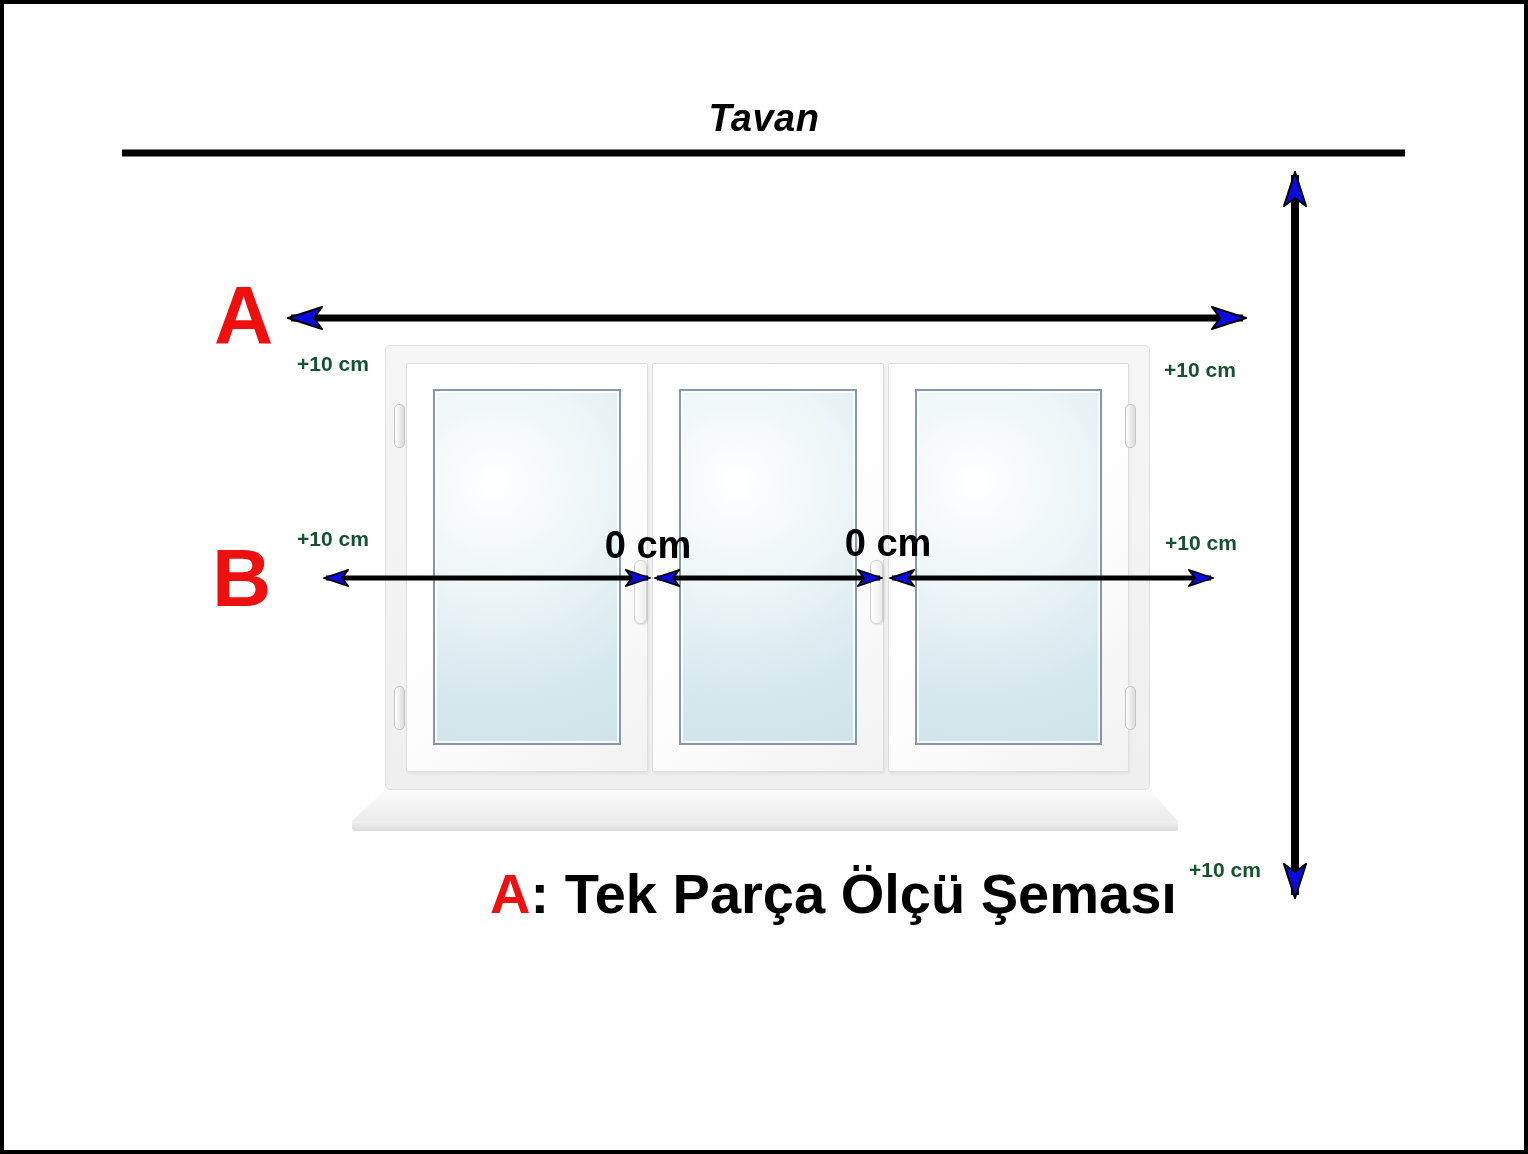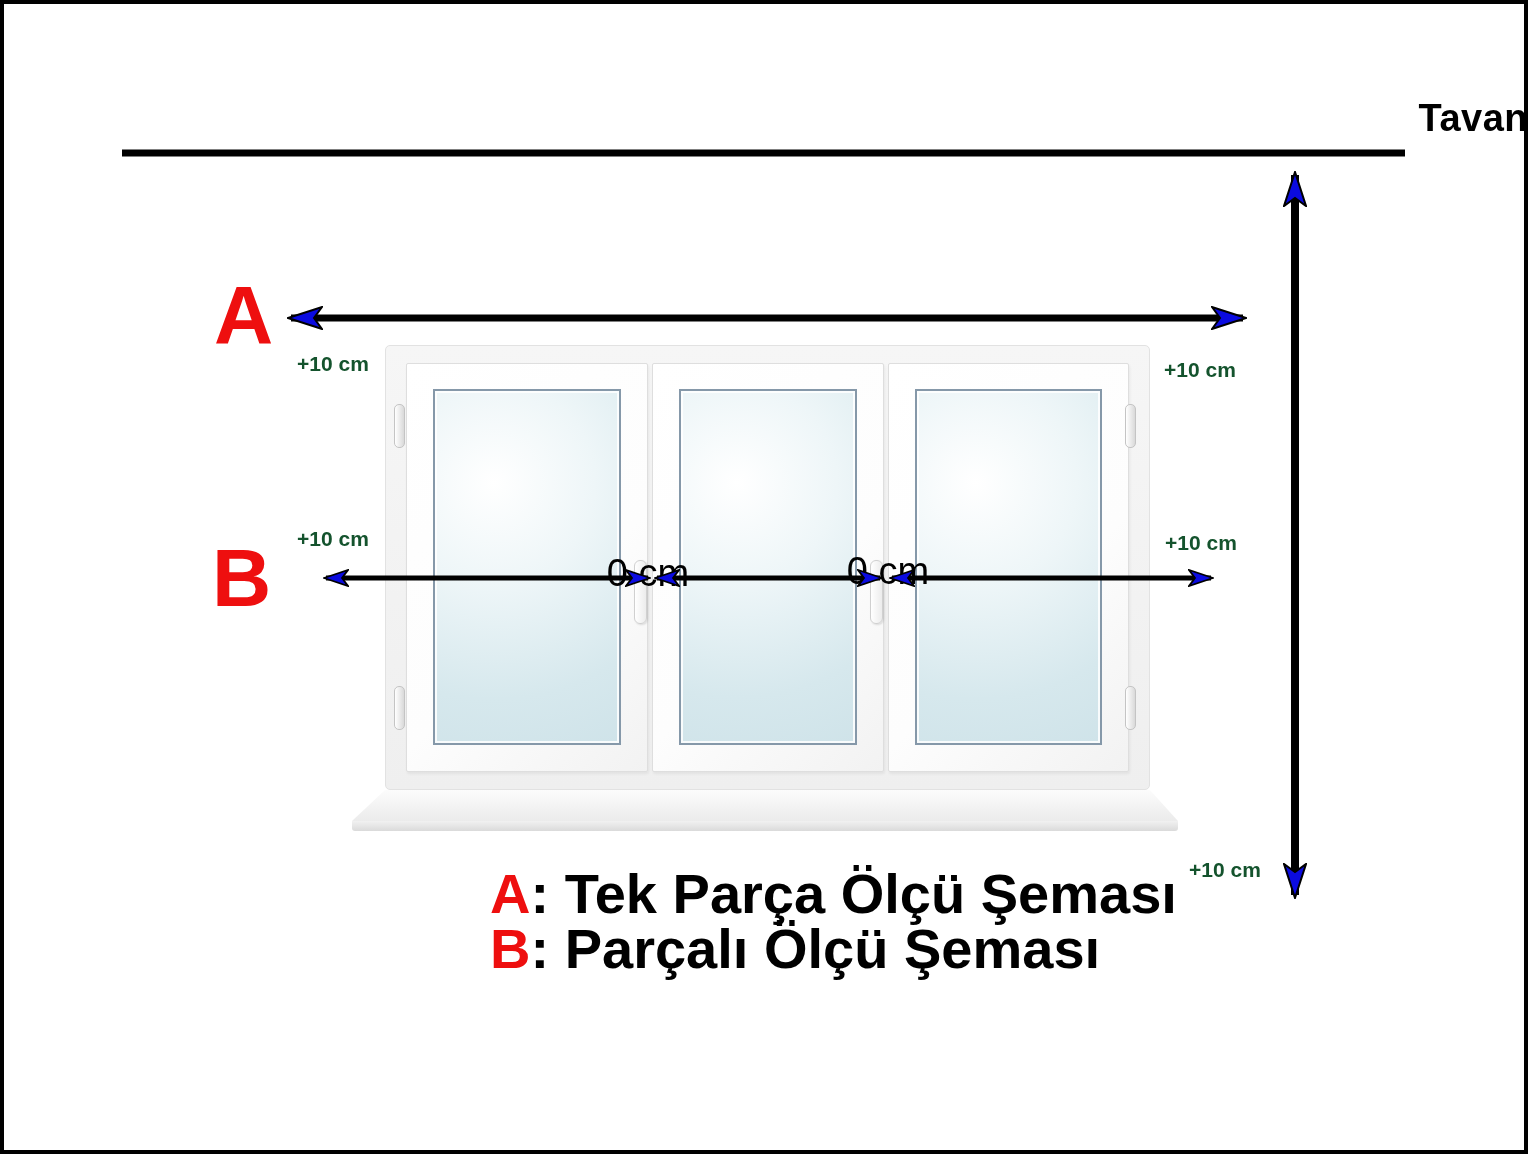--- a/index.html
+++ b/index.html
@@ -1,31 +1,31 @@
 <!DOCTYPE html>
 <html style="--accent-red: #ee0f0f; --arrow-blue: #0b0be0; --line-black: #000000;"><head>
 <meta charset="utf-8">
 <style>
   html,body{margin:0;padding:0;background:#fff;}
   body{width:1528px;height:1154px;position:relative;font-family:"Liberation Sans",sans-serif;overflow:hidden;}
   .content{position:absolute;inset:0;}
   .frame-border{position:absolute;inset:0;border:4px solid #000;box-sizing:border-box;pointer-events:none;z-index:50;}
 
   
-  .title{position:absolute;left:0;top:97px;width:100%;text-align:right;font-size:38px;font-weight:bold;color:#000;letter-spacing:.5px;}
+  .title{position:absolute;left:0;top:97px;width:100%;text-align:center;font-size:38px;font-weight:bold;color:#000;letter-spacing:.5px;font-style:italic;}
   .scheme-letter{position:absolute;font-size:82px;font-weight:bold;color:var(--accent-red,#ee0f0f);line-height:1;}
   .label-a{left:214px;top:274px;}
   .label-b{left:212px;top:537px;}
   .plus10{position:absolute;font-size:21px;font-weight:bold;color:#14532d;transform:translateX(-50%);white-space:nowrap;}
   .p-a-left{left:333px;top:352px;}
   .p-a-right{left:1200px;top:358px;}
   .p-b-left{left:333px;top:527px;}
   .p-b-right{left:1201px;top:531px;}
   .p-bottom{left:1225px;top:858px;}
-  .zero{position:absolute;font-size:38px;font-weight:normal;color:#000;transform:translateX(-50%);white-space:nowrap;margin-top:28px;}
+  .zero{position:absolute;font-size:38px;font-weight:bold;color:#000;transform:translateX(-50%);white-space:nowrap;}
   .z-gap1{left:648px;top:524px;}
   .z-gap2{left:888px;top:522px;}
 
   .legend{position:absolute;left:490px;top:866px;font-size:56px;font-weight:bold;line-height:55px;color:#000;}
   .legend .key{color:var(--accent-red,#ee0f0f);}
 
   
   .win-frame{position:absolute;left:385px;top:345px;width:765px;height:445px;background:linear-gradient(180deg,#f6f6f6,#efefef);border:1px solid #e2e2e2;border-radius:5px;box-sizing:border-box;}
   .sash{position:absolute;top:363px;height:409px;background:linear-gradient(135deg,#ffffff 0%,#fdfdfd 60%,#f2f2f2 100%);border:1px solid #dedede;border-radius:2px;box-sizing:border-box;box-shadow:1px 2px 3px rgba(0,0,0,0.06);}
   .sash-1{left:406px;width:242px;}
@@ -100,18 +100,17 @@
   <div class="plus10 p-a-right">+10 cm</div>
   <div class="plus10 p-b-left">+10 cm</div>
   <div class="plus10 p-b-right">+10 cm</div>
   <div class="plus10 p-bottom">+10 cm</div>
 
   <div class="zero z-gap1">0 cm</div>
   <div class="zero z-gap2">0 cm</div>
 
   <div class="legend">
     <div><span class="key">A</span><span>: Tek Parça Ölçü Şeması</span></div>
-    <div><span class="key">B</span><span>: Parçalı Ölçü Şeması</span></div>
   </div>
 
 </div>
 
 <div class="frame-border"></div>
 
 </body></html>

